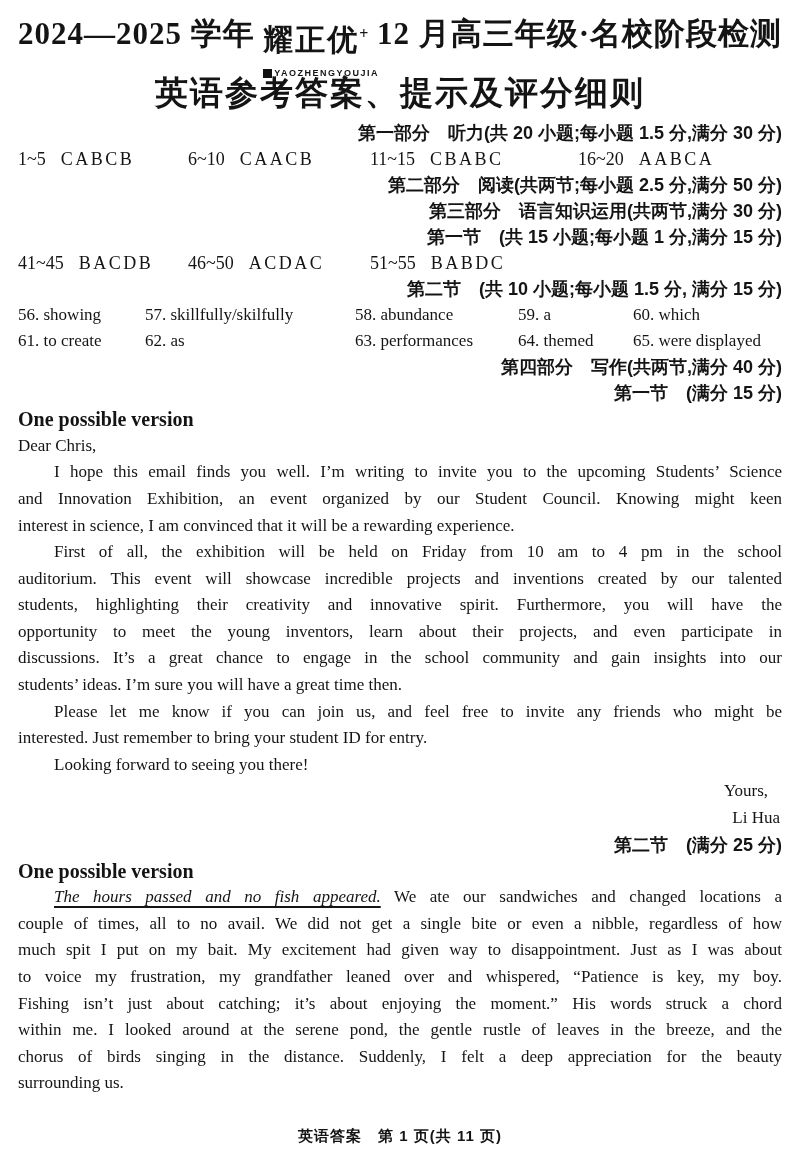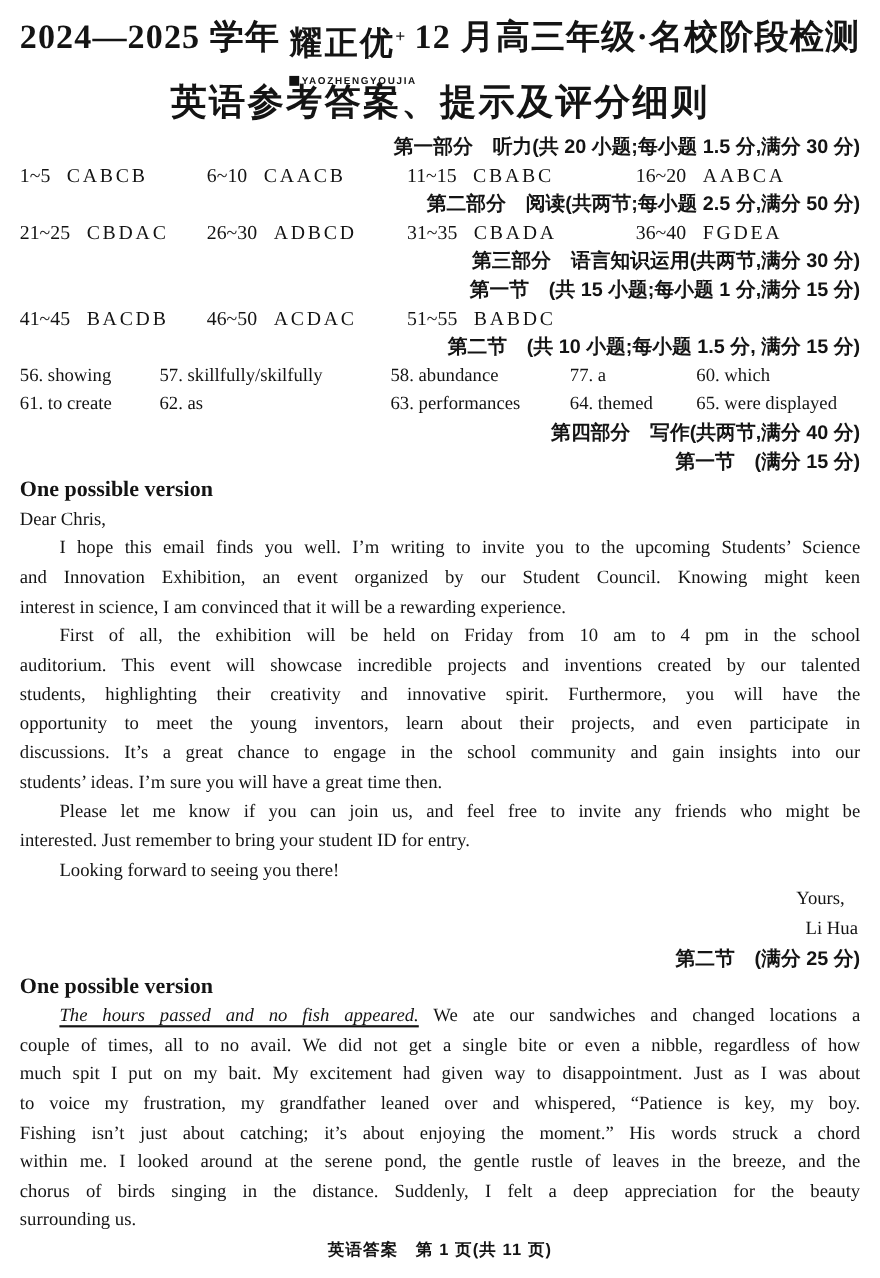--- a/index.html
+++ b/index.html
@@ -99,41 +99,35 @@
 
   <div class="sec-head">第一部分　听力(共 20 小题;每小题 1.5 分,满分 30 分)</div>
   <div class="ans-row" id="listening-answers">
       <span><span class="rng">1~5</span><span class="ans">CABCB</span></span>
       <span><span class="rng">6~10</span><span class="ans">CAACB</span></span>
       <span><span class="rng">11~15</span><span class="ans">CBABC</span></span>
       <span><span class="rng">16~20</span><span class="ans">AABCA</span></span>
     </div>
 
   <div class="sec-head">第二部分　阅读(共两节;每小题 2.5 分,满分 50 分)</div>
-  <div class="ans-row" id="reading-answers">
-      <span><span class="rng">21~25</span><span class="ans">CBDAC</span></span>
-      <span><span class="rng">26~30</span><span class="ans">ADBCD</span></span>
-      <span><span class="rng">31~35</span><span class="ans">CBADA</span></span>
-      <span><span class="rng">36~40</span><span class="ans">FGDEA</span></span>
-    </div>
 
   <div class="sec-head">第三部分　语言知识运用(共两节,满分 30 分)</div>
   <div class="sec-head">第一节　(共 15 小题;每小题 1 分,满分 15 分)</div>
   <div class="ans-row" id="grammar-answers">
       <span><span class="rng">41~45</span><span class="ans">BACDB</span></span>
       <span><span class="rng">46~50</span><span class="ans">ACDAC</span></span>
       <span><span class="rng">51~55</span><span class="ans">BABDC</span></span>
     </div>
 
   <div class="sec-head">第二节　(共 10 小题;每小题 1.5 分, 满分 15 分)</div>
   <div class="fill-row" id="fill-row-1">
       <span>56. showing</span>
       <span>57. skillfully/skilfully</span>
       <span>58. abundance</span>
-      <span>77. a</span>
+      <span>59. a</span>
       <span>60. which</span>
     </div>
   <div class="fill-row" id="fill-row-2">
       <span>61. to create</span>
       <span>62. as</span>
       <span>63. performances</span>
       <span>64. themed</span>
       <span>65. were displayed</span>
     </div>
 

